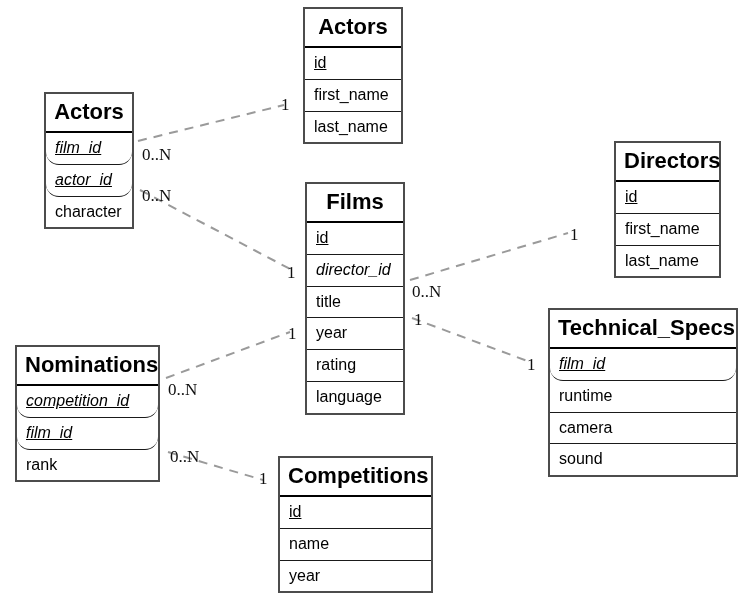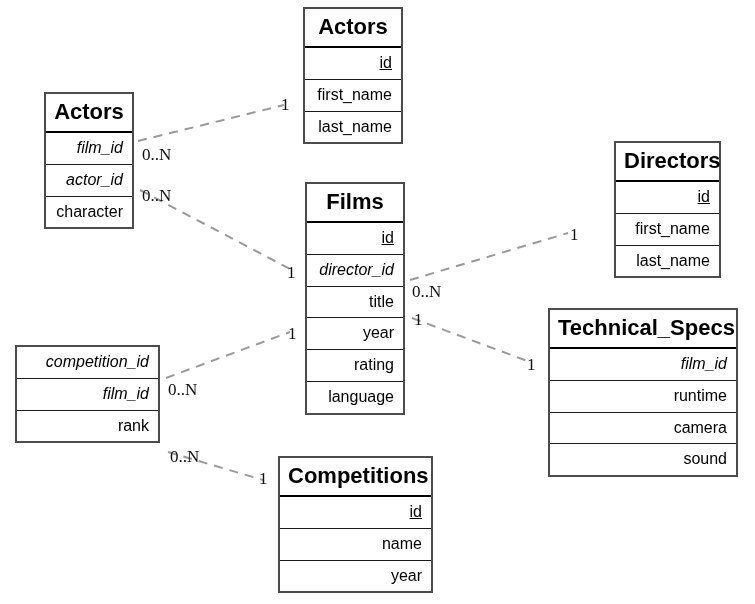--- a/index.html
+++ b/index.html
@@ -55,40 +55,42 @@
     color: #000000;
     box-sizing: border-box;
     border-bottom: 2px solid #000000;
     padding: 7px 8px 8px 8px;
     line-height: 1;
     background: #ffffff;
     white-space: nowrap;
   }
   .attr {
     font-size: 16px;
-    text-align: right;
+    text-align: left;
     color: #000000;
     box-sizing: border-box;
     border-bottom: 1px solid #1a1a1a;
     padding: 7px 9px 7px 9px;
     line-height: 1.05;
     background: #ffffff;
     white-space: nowrap;
   }
   .attr:last-child {
     border-bottom: none;
   }
   .attr.pk {
     text-decoration: underline;
   }
   .attr.fk {
     font-style: italic;
   }
   .attr.pkfk {
     font-style: italic;
+    text-decoration: underline;
+    border-radius: 13px;
   }
 </style>
 </head>
 <body>
 
 <div id="canvas">
 
   <svg id="edges" width="755" height="604" viewBox="0 0 755 604">
       <line x1="138" y1="141" x2="284" y2="105" class="edge-line" stroke="#9a9a9a"></line>
       <line x1="140" y1="190" x2="292" y2="270" class="edge-line" stroke="#9a9a9a"></line>
@@ -142,20 +144,21 @@
         <div class="attr ">last_name</div>
       </div>
       <div class="entity" style="left: 548px; top: 308px; width: 190px; border-color: rgb(76, 76, 76);">
         <div class="entity-title">Technical_Specs</div>
         <div class="attr pkfk">film_id</div>
         <div class="attr ">runtime</div>
         <div class="attr ">camera</div>
         <div class="attr ">sound</div>
       </div>
       <div class="entity" style="left: 15px; top: 345px; width: 145px; border-color: rgb(76, 76, 76);">
+        <div class="entity-title">Nominations</div>
         <div class="attr pkfk">competition_id</div>
         <div class="attr pkfk">film_id</div>
         <div class="attr ">rank</div>
       </div>
       <div class="entity" style="left: 278px; top: 456px; width: 155px; border-color: rgb(76, 76, 76);">
         <div class="entity-title">Competitions</div>
         <div class="attr pk">id</div>
         <div class="attr ">name</div>
         <div class="attr ">year</div>
       </div>

